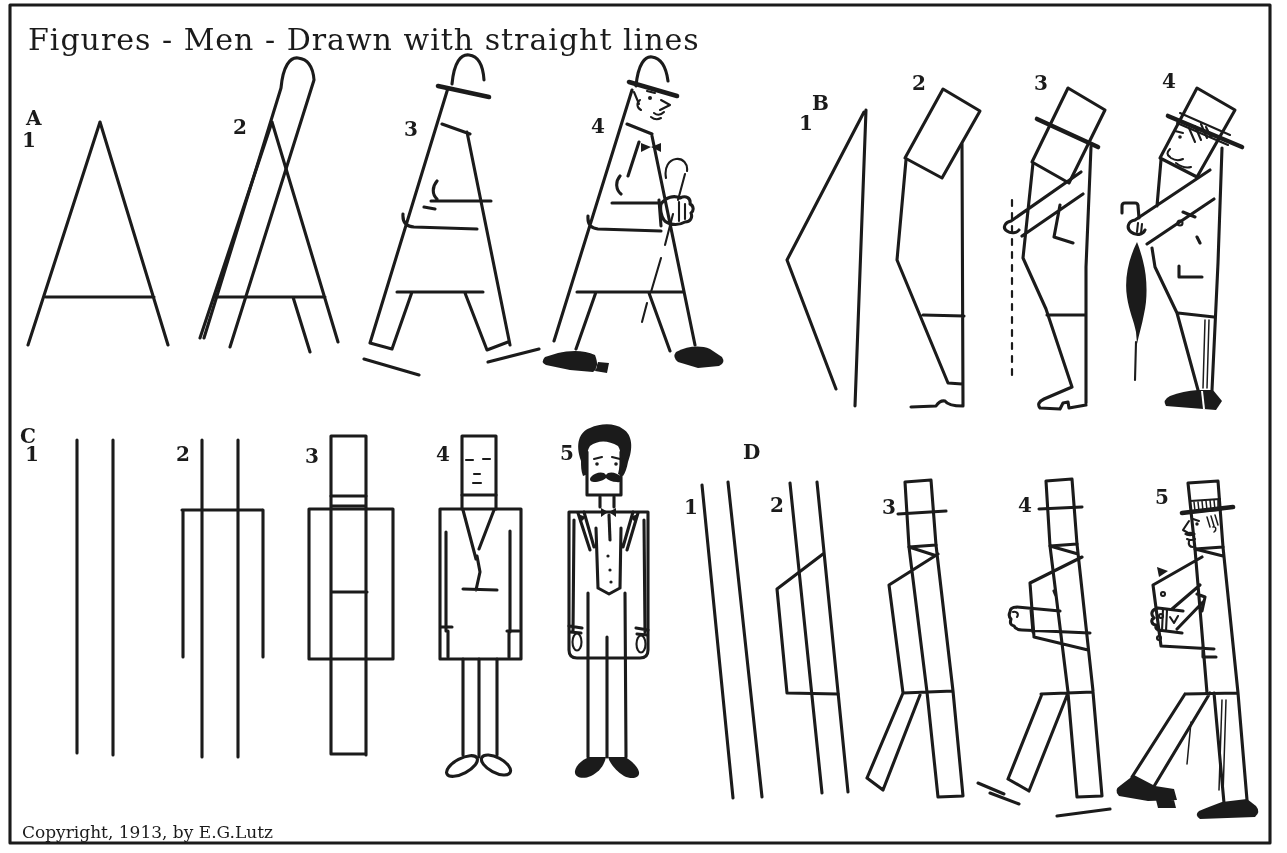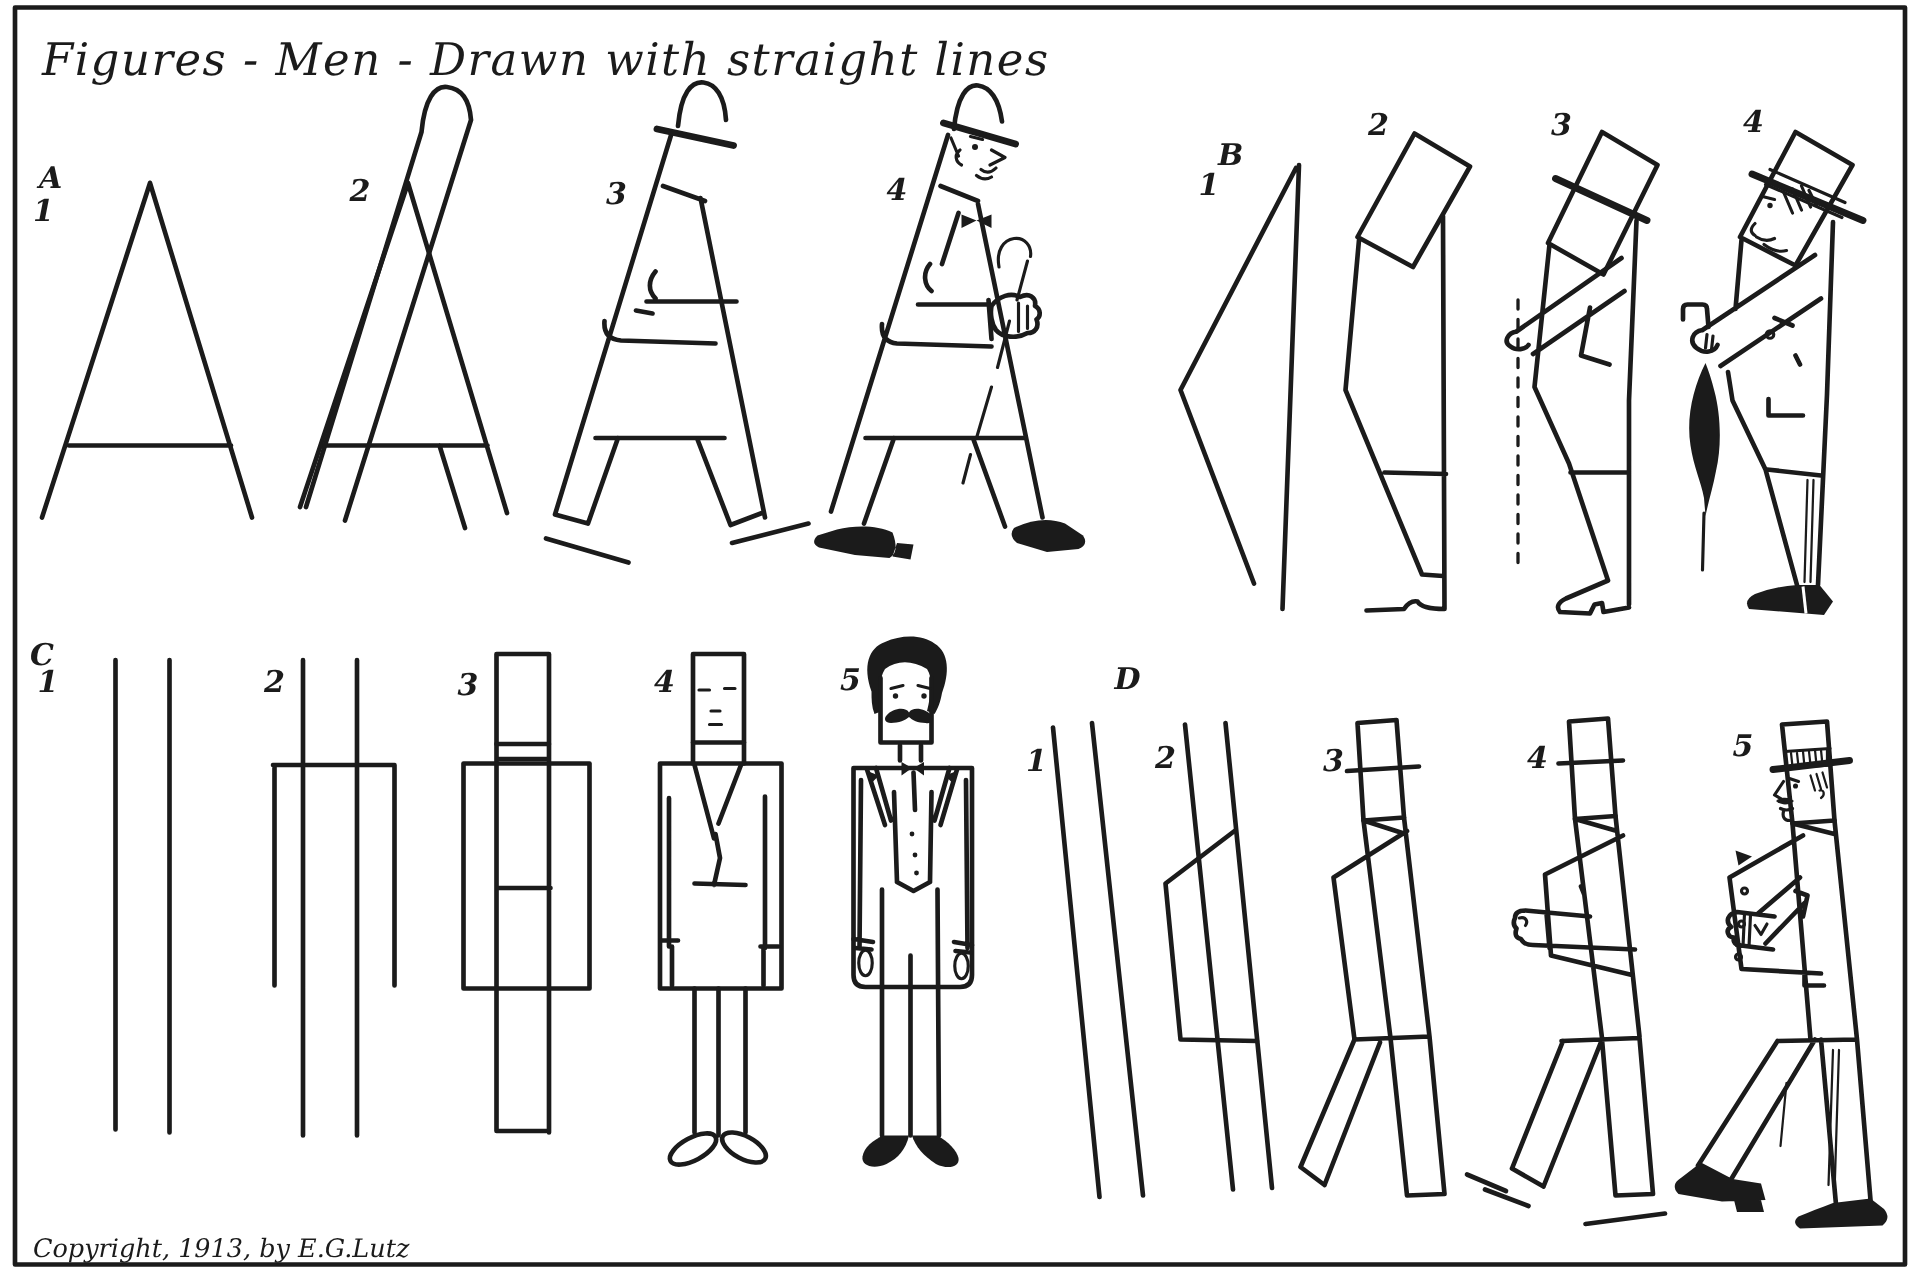--- a/index.html
+++ b/index.html
@@ -1,17 +1,17 @@
 <!DOCTYPE html>
 <html style="--ink: #1b1b1b; --paper: #ffffff;"><head>
 <meta charset="utf-8">
 <style>
   :root { --ink:#1b1b1b; --paper:#ffffff; }
   html,body{margin:0;padding:0;background:var(--paper);}
-  .page{position:relative;width:1287px;height:853px;background:var(--paper);overflow:hidden;font-style:italic;}
+  .page{position:relative;width:1287px;height:853px;background:var(--paper);overflow:hidden;}
   svg{position:absolute;left:0;top:0;}
   .ln{fill:none;stroke:var(--ink);stroke-width:3.1;stroke-linecap:round;stroke-linejoin:round;}
   .ln2{fill:none;stroke:var(--ink);stroke-width:2.1;stroke-linecap:round;stroke-linejoin:round;}
   .ln4{fill:none;stroke:var(--ink);stroke-width:4.6;stroke-linecap:round;stroke-linejoin:round;}
   .thin{fill:none;stroke:var(--ink);stroke-width:1.5;stroke-linecap:round;}
   .dash{fill:none;stroke:var(--ink);stroke-width:2.2;stroke-dasharray:6 7;stroke-linecap:round;}
   .ink{fill:var(--ink);stroke:none;}
   .gap{stroke:var(--paper);stroke-width:2;fill:none;}
   text{fill:var(--ink);font-family:"DejaVu Serif",serif;}
   .title-t{font-size:30px;letter-spacing:1px;}

